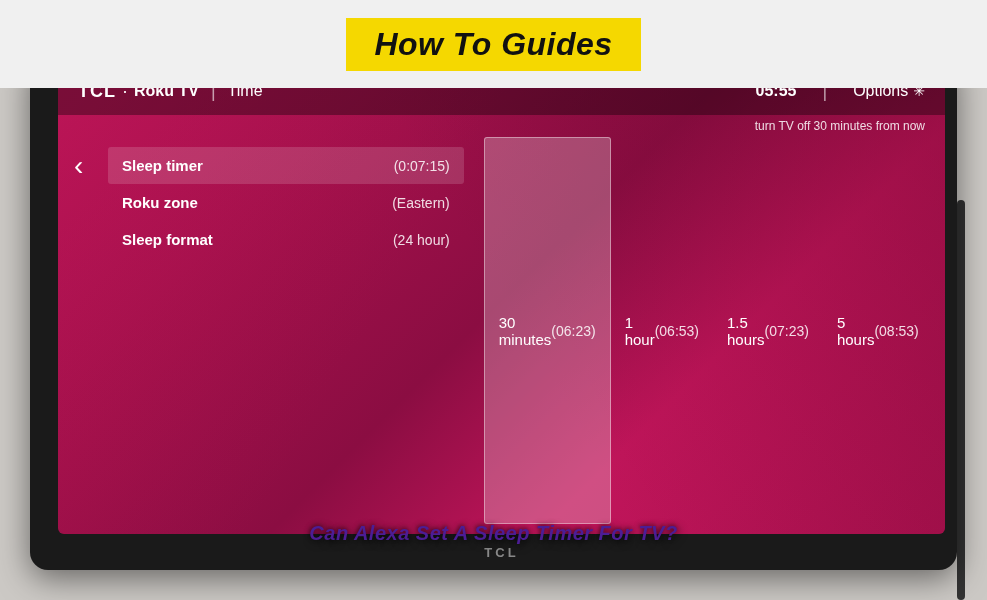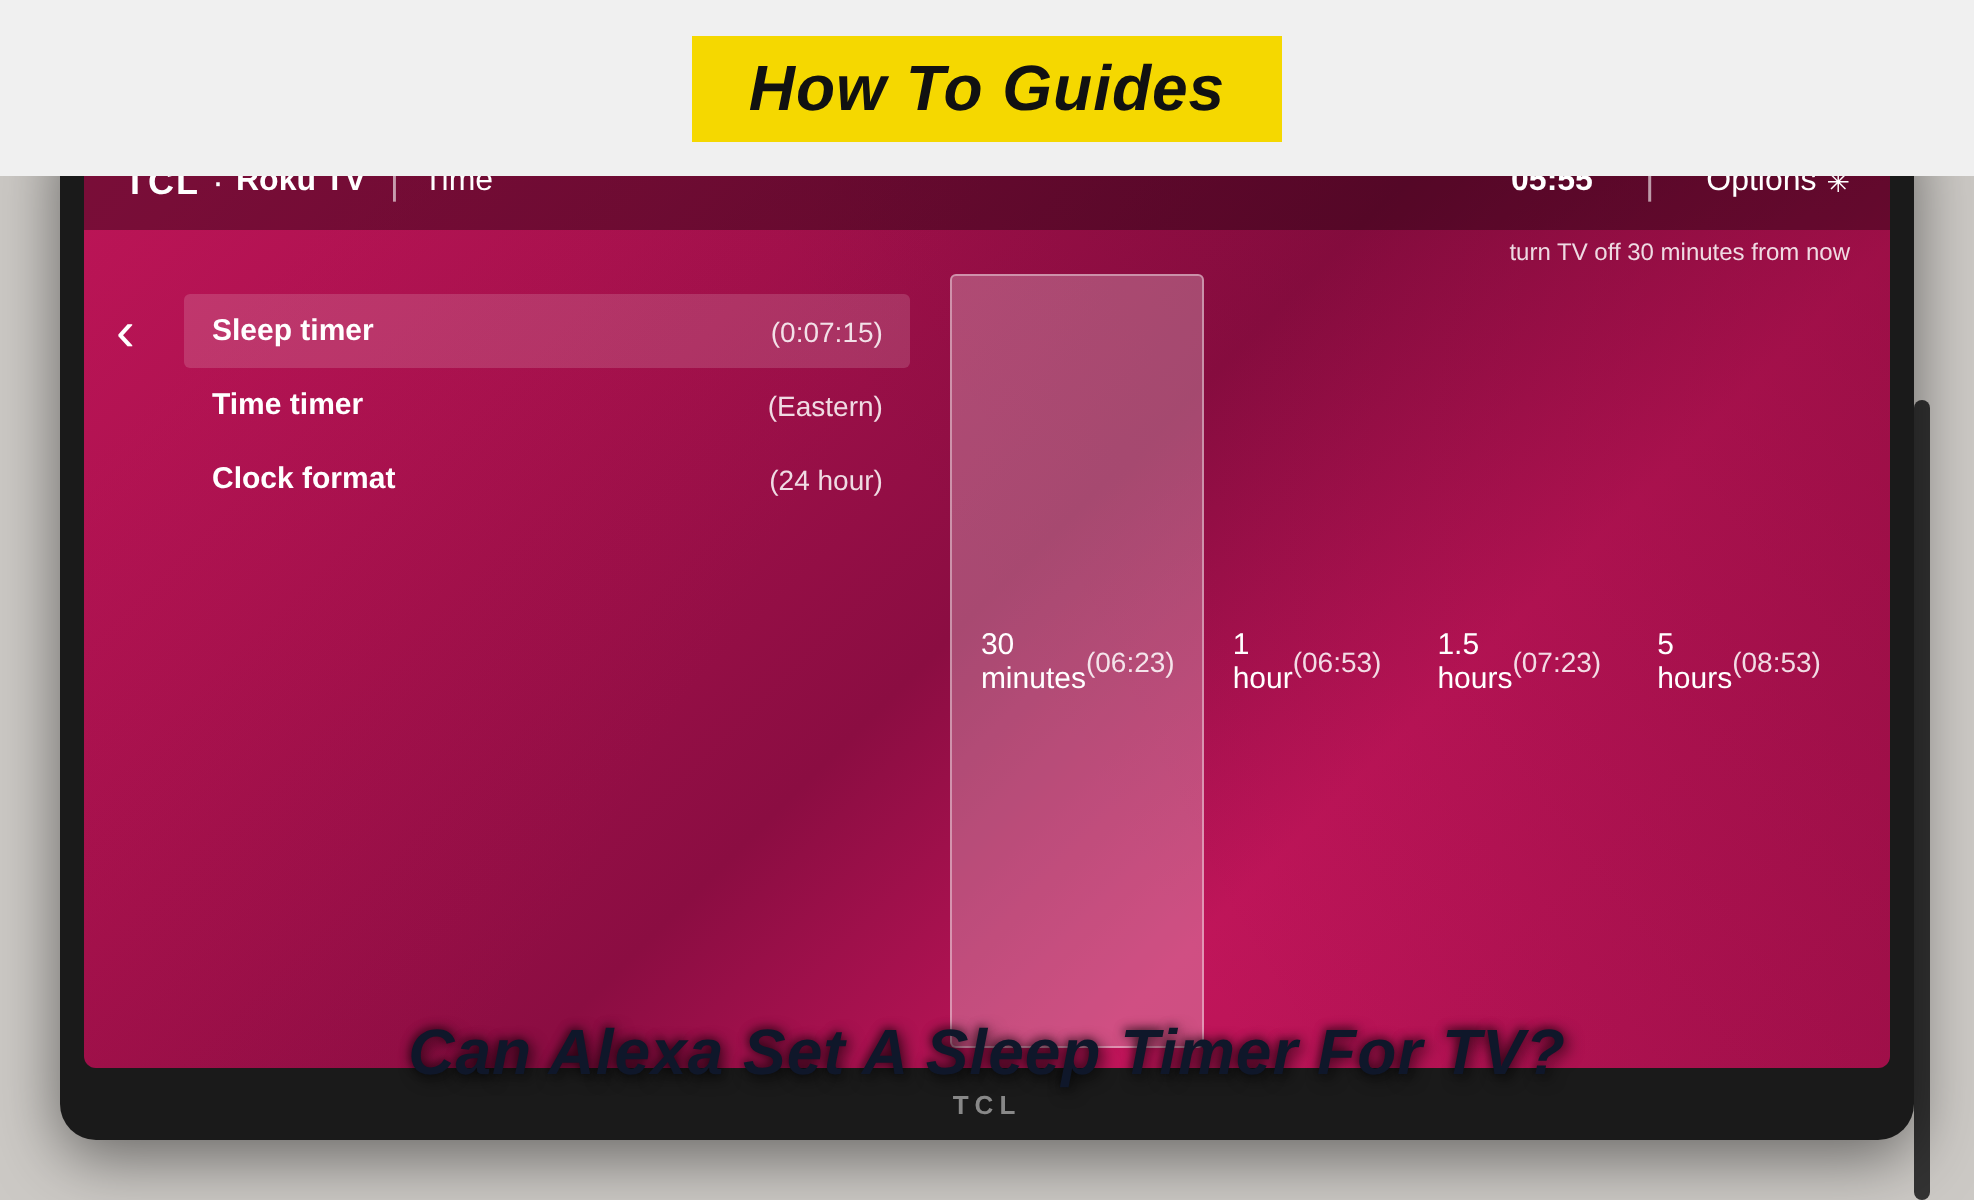--- a/index.html
+++ b/index.html
@@ -57,20 +57,21 @@
       left: 30px;
       right: 30px;
       bottom: 30px;
       background: #1a1a1a;
       border-radius: 18px;
       box-shadow: 0 8px 32px rgba(0,0,0,0.5);
       display: flex;
       flex-direction: column;
       align-items: center;
       z-index: 5;
+      padding-left: 16px;
     }
 
     .tv-screen-wrapper {
       width: calc(100% - 24px);
       margin: 12px 12px 0 12px;
       flex: 1;
       border-radius: 6px;
       overflow: hidden;
       position: relative;
     }
@@ -279,22 +280,22 @@
     .bottom-text-overlay {
       position: absolute;
       bottom: 55px;
       left: 0;
       right: 0;
       text-align: center;
       z-index: 6;
     }
 
     .bottom-caption {
-      color: #0f172a;
-      font-size: 32px;
+      color: #4c1d95;
+      font-size: 20px;
       font-weight: 900;
       font-style: italic;
       text-shadow: 2px 2px 8px rgba(0,0,0,0.7), -1px -1px 4px rgba(0,0,0,0.5);
       letter-spacing: 0.5px;
     }
 
     
     .tv-bezel-bottom {
       height: 36px;
       width: 100%;
@@ -356,25 +357,25 @@
         <div class="back-arrow">‹</div>
 
         <div class="screen-content">
 
           <div class="left-panel">
             <div class="menu-item active">
               <span class="menu-item-label">Sleep timer</span>
               <span class="menu-item-value">(0:07:15)</span>
             </div>
             <div class="menu-item">
-              <span class="menu-item-label">Time timer</span>
+              <span class="menu-item-label">Roku zone</span>
               <span class="menu-item-value">(Eastern)</span>
             </div>
             <div class="menu-item">
-              <span class="menu-item-label">Clock format</span>
+              <span class="menu-item-label">Sleep format</span>
               <span class="menu-item-value">(24 hour)</span>
             </div>
           </div>
 
           <div class="right-panel">
             <div class="timer-option selected">
               <span class="timer-option-label">30 minutes</span>
               <span class="timer-option-time">(06:23)</span>
             </div>
             <div class="timer-option">

